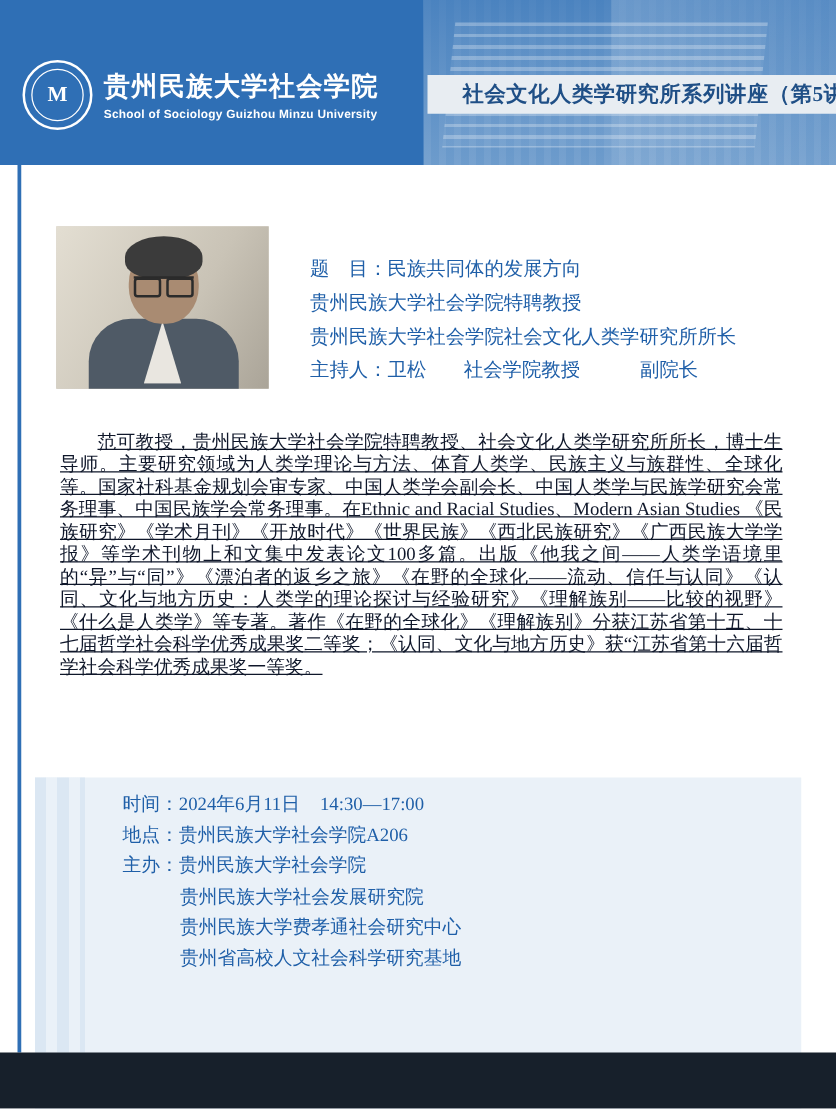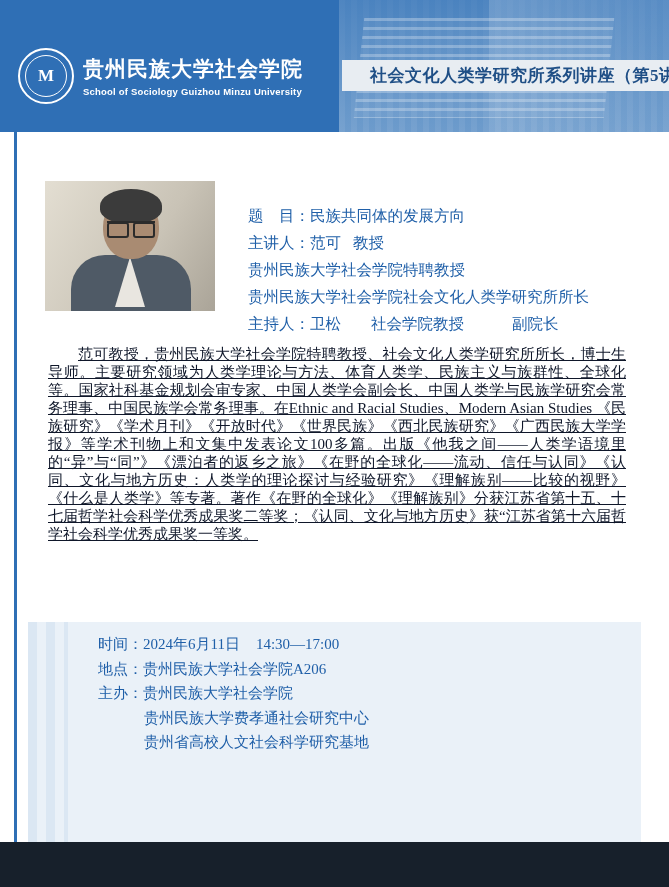--- a/index.html
+++ b/index.html
@@ -277,23 +277,20 @@
     <div class="shirt"></div>
     <div class="head"></div>
     <div class="hair"></div>
     <div class="glasses"></div>
   </div>
 
   <div class="info-block">
     <div class="line">
       <span>题　目：</span><span>民族共同体的发展方向</span>
     </div>
-    <div class="line">
-      <span>主讲人：</span><span>范可</span><span class="gap-s"></span><span>教授</span>
-    </div>
     <div class="line">贵州民族大学社会学院特聘教授</div>
     <div class="line">贵州民族大学社会学院社会文化人类学研究所所长</div>
     <div class="line">
       <span>主持人：</span><span>卫松</span><span class="gap-m"></span><span>社会学院教授</span><span class="gap-l"></span><span>副院长</span>
     </div>
   </div>
 
   <div class="bio">范可教授，贵州民族大学社会学院特聘教授、社会文化人类学研究所所长，博士生导师。主要研究领域为人类学理论与方法、体育人类学、民族主义与族群性、全球化等。国家社科基金规划会审专家、中国人类学会副会长、中国人类学与民族学研究会常务理事、中国民族学会常务理事。在Ethnic and Racial Studies、Modern Asian Studies 《民族研究》《学术月刊》《开放时代》《世界民族》《西北民族研究》《广西民族大学学报》等学术刊物上和文集中发表论文100多篇。出版《他我之间——人类学语境里的“异”与“同”》《漂泊者的返乡之旅》《在野的全球化——流动、信任与认同》《认同、文化与地方历史：人类学的理论探讨与经验研究》《理解族别——比较的视野》《什么是人类学》等专著。著作《在野的全球化》《理解族别》分获江苏省第十五、十七届哲学社会科学优秀成果奖二等奖；《认同、文化与地方历史》获“江苏省第十六届哲学社会科学优秀成果奖一等奖。</div>
 
   <div class="detail-panel">
@@ -302,20 +299,23 @@
       <div class="row">
         <span class="k">时间：</span><span>2024年6月11日</span><span class="sp"></span><span>14:30—17:00</span>
       </div>
       <div class="row">
         <span class="k">地点：</span><span>贵州民族大学社会学院A206</span>
       </div>
       <div class="row">
         <span class="k">主办：</span><span>贵州民族大学社会学院</span>
       </div>
       <div class="row">
+        <span class="indent"></span><span>贵州民族大学社会发展研究院</span>
+      </div>
+      <div class="row">
         <span class="indent"></span><span>贵州民族大学费孝通社会研究中心</span>
       </div>
       <div class="row">
         <span class="indent"></span><span>贵州省高校人文社会科学研究基地</span>
       </div>
     </div>
   </div>
 
   <div class="bottom-bar"></div>
 </div>

